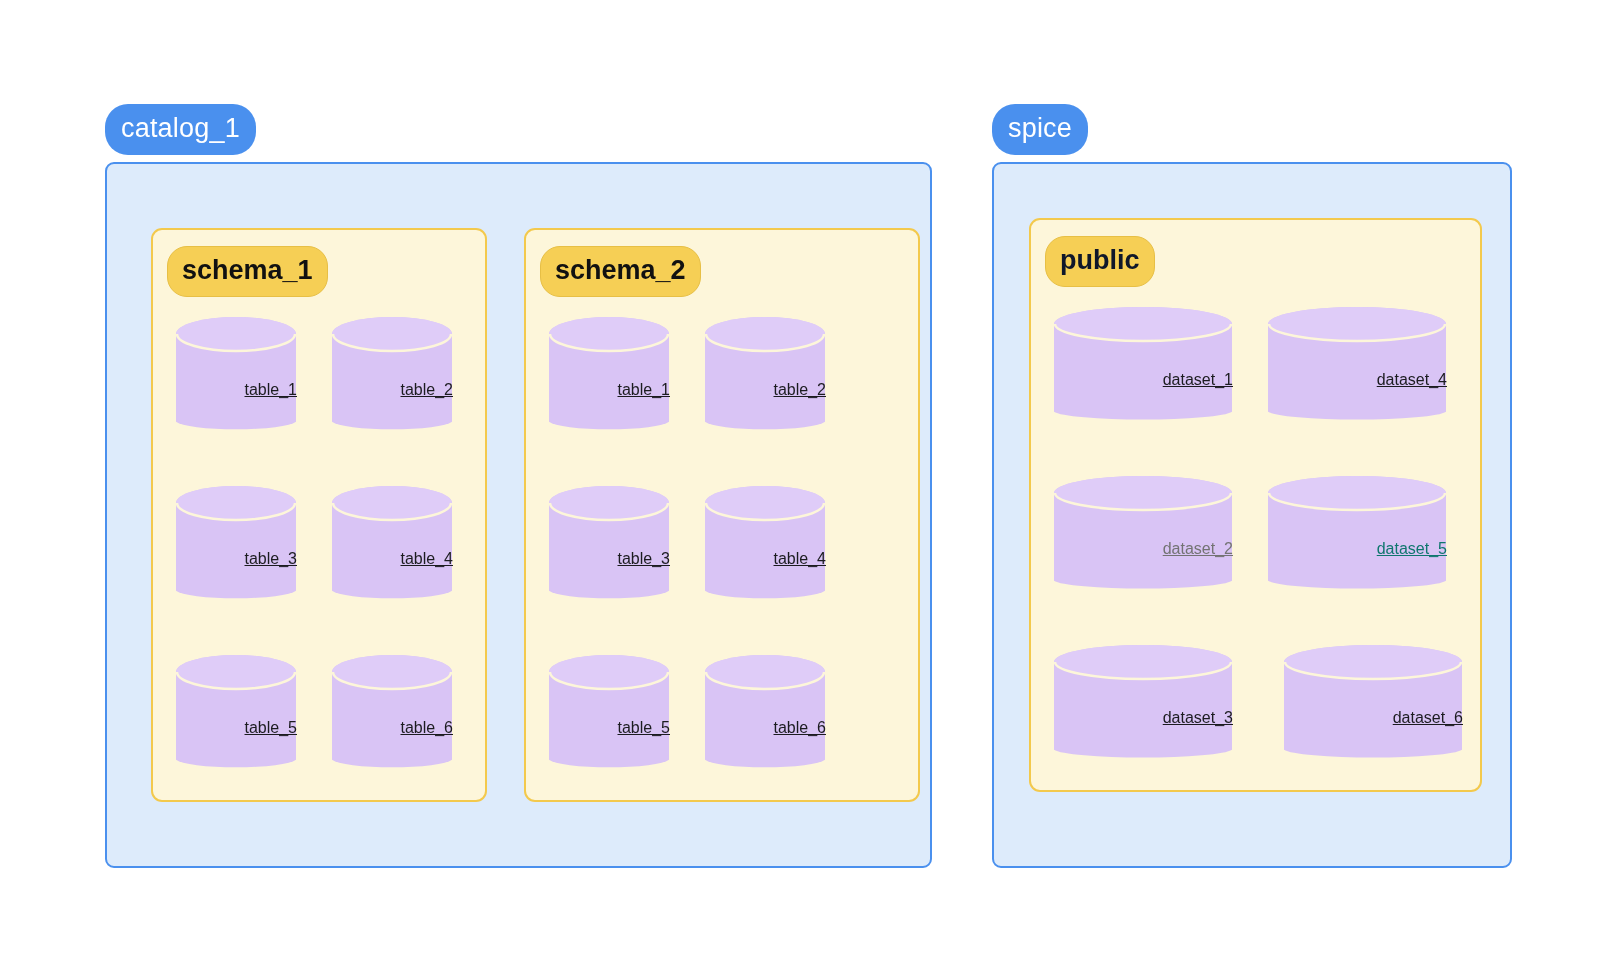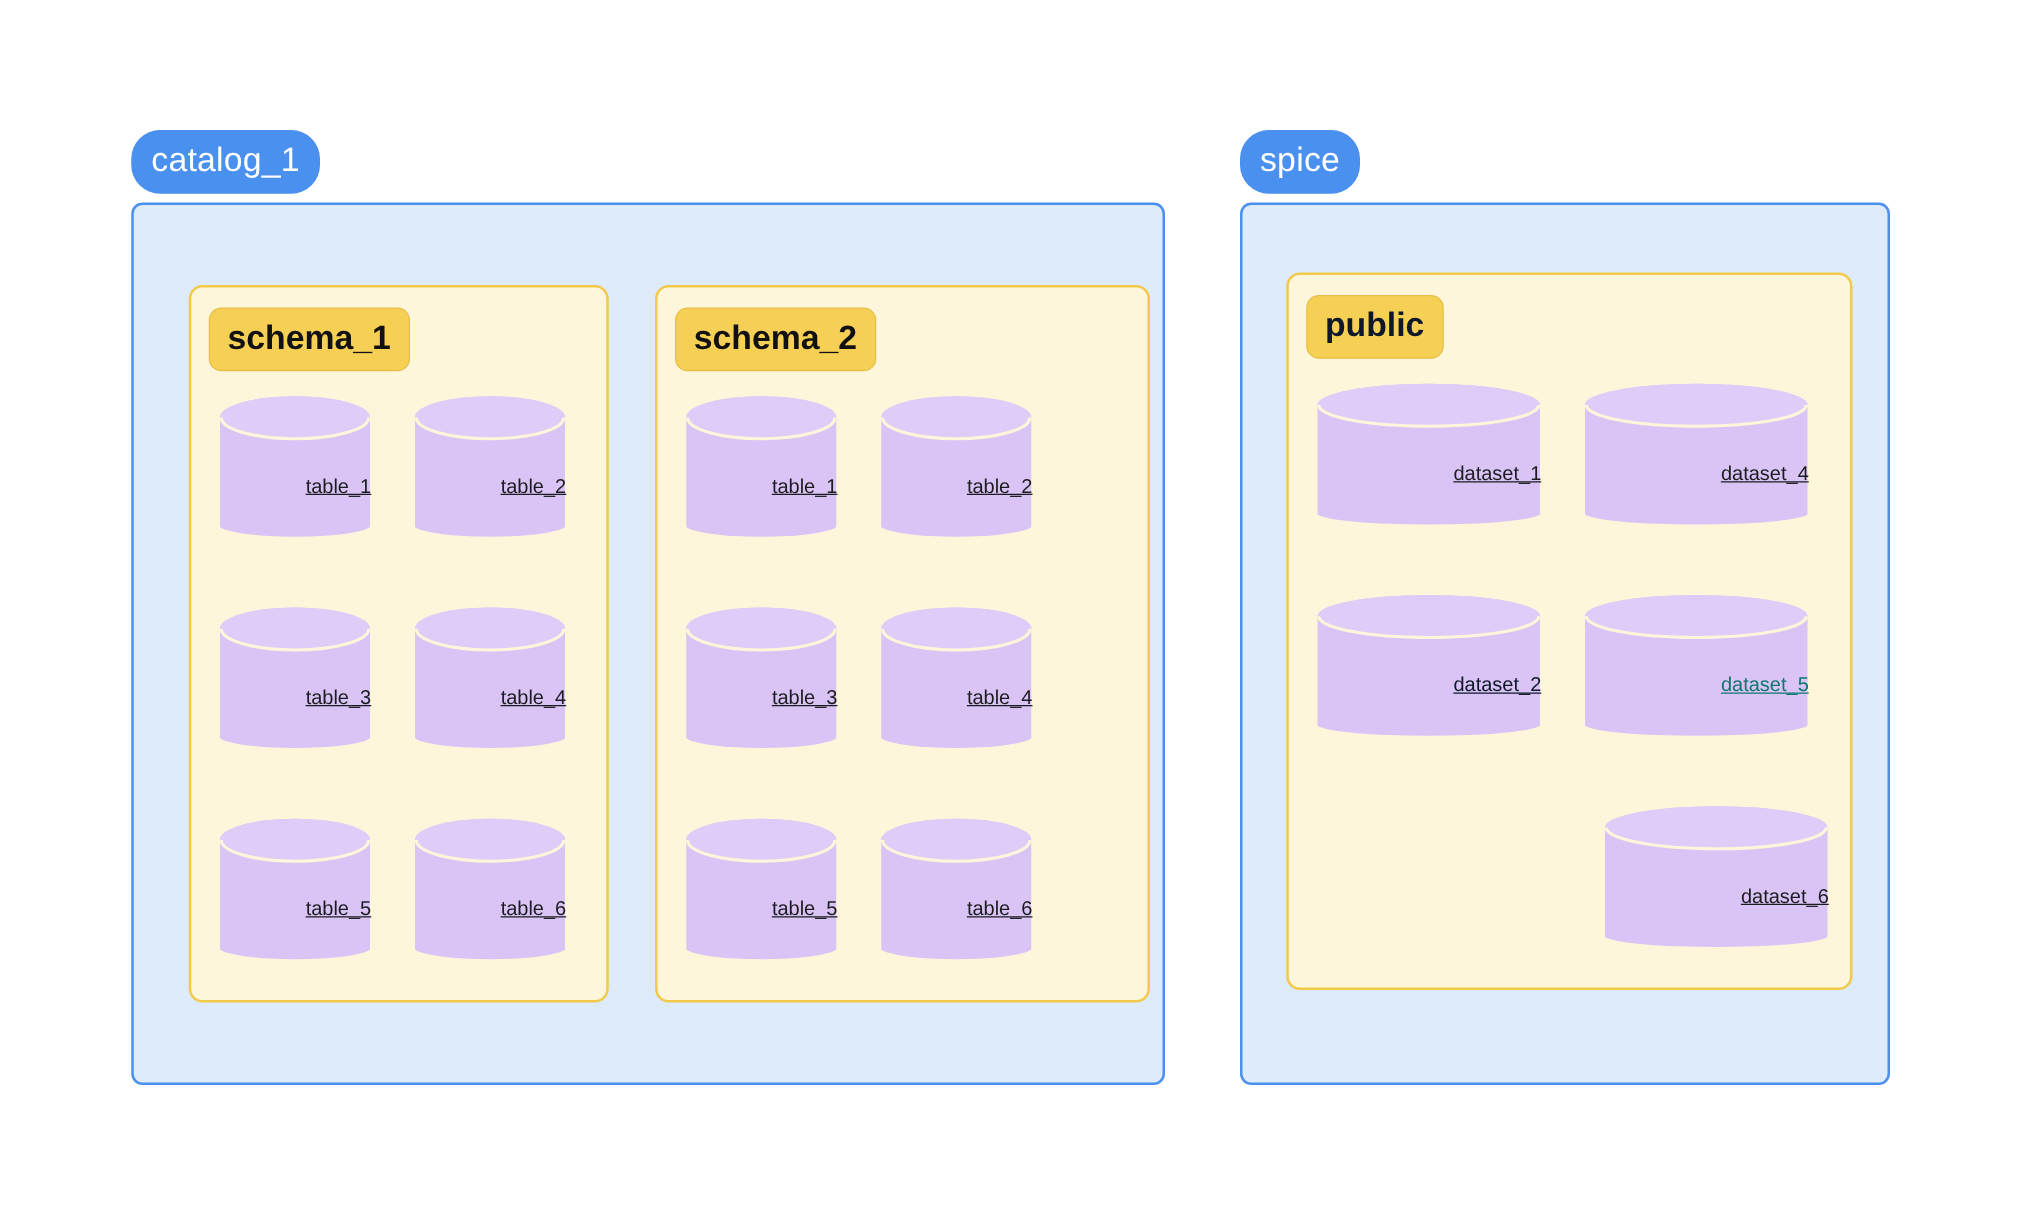--- a/index.html
+++ b/index.html
@@ -52,21 +52,21 @@
   }
   .schema-badge {
     position: absolute;
     background: #f6cf55;
     border: 1px solid #e7bf45;
     color: #111111;
     font-size: 27px;
     font-weight: bold;
     line-height: 1;
     padding: 10px 14px 12px 14px;
-    border-radius: 10px;
+    border-radius: 20px;
     white-space: nowrap;
     box-sizing: border-box;
   }
 
   
   .cyl {
     position: absolute;
   }
   .cyl svg {
     display: block;
@@ -247,31 +247,41 @@
             <div class="cyl-label" style="top:66px; color:#1c1c20;">dataset_4</div>
           </div>
           <div class="cyl" style="left:22px; top:255px; width:180px; height:117px;">
             <div style="position:absolute;left:0;top:0;width:180px;height:117px;">
               <svg width="180" height="117" viewBox="0 0 180 117">
                 <path d="M 1 18 L 1 105.65 A 90 9.350000000000001 0 0 0 179 105.65 L 179 18 A 89 17 0 0 0 1 18 Z" fill="#d9c4f5"></path>
                 <ellipse cx="90" cy="18" rx="89" ry="17" fill="#dfccf8"></ellipse>
                 <path d="M 2 18 A 88 17 0 0 0 178 18" fill="none" stroke="#fdf6da" stroke-width="2.5"></path>
               </svg>
             </div>
-            <div class="cyl-label" style="top:66px; color:#0f172a;">dataset_2</div>
+            <div class="cyl-label" style="top:66px; color:#737373;">dataset_2</div>
           </div>
           <div class="cyl" style="left:236px; top:255px; width:180px; height:117px;">
             <div style="position:absolute;left:0;top:0;width:180px;height:117px;">
               <svg width="180" height="117" viewBox="0 0 180 117">
                 <path d="M 1 18 L 1 105.65 A 90 9.350000000000001 0 0 0 179 105.65 L 179 18 A 89 17 0 0 0 1 18 Z" fill="#d9c4f5"></path>
                 <ellipse cx="90" cy="18" rx="89" ry="17" fill="#dfccf8"></ellipse>
                 <path d="M 2 18 A 88 17 0 0 0 178 18" fill="none" stroke="#fdf6da" stroke-width="2.5"></path>
               </svg>
             </div>
             <div class="cyl-label" style="top:66px; color:#0f766e;">dataset_5</div>
+          </div>
+          <div class="cyl" style="left:22px; top:424px; width:180px; height:117px;">
+            <div style="position:absolute;left:0;top:0;width:180px;height:117px;">
+              <svg width="180" height="117" viewBox="0 0 180 117">
+                <path d="M 1 18 L 1 105.65 A 90 9.350000000000001 0 0 0 179 105.65 L 179 18 A 89 17 0 0 0 1 18 Z" fill="#d9c4f5"></path>
+                <ellipse cx="90" cy="18" rx="89" ry="17" fill="#dfccf8"></ellipse>
+                <path d="M 2 18 A 88 17 0 0 0 178 18" fill="none" stroke="#fdf6da" stroke-width="2.5"></path>
+              </svg>
+            </div>
+            <div class="cyl-label" style="top:66px; color:#1c1c20;">dataset_3</div>
           </div>
           <div class="cyl" style="left:252px; top:424px; width:180px; height:117px;">
             <div style="position:absolute;left:0;top:0;width:180px;height:117px;">
               <svg width="180" height="117" viewBox="0 0 180 117">
                 <path d="M 1 18 L 1 105.65 A 90 9.350000000000001 0 0 0 179 105.65 L 179 18 A 89 17 0 0 0 1 18 Z" fill="#d9c4f5"></path>
                 <ellipse cx="90" cy="18" rx="89" ry="17" fill="#dfccf8"></ellipse>
                 <path d="M 2 18 A 88 17 0 0 0 178 18" fill="none" stroke="#fdf6da" stroke-width="2.5"></path>
               </svg>
             </div>
             <div class="cyl-label" style="top:66px; color:#1c1c20;">dataset_6</div>

